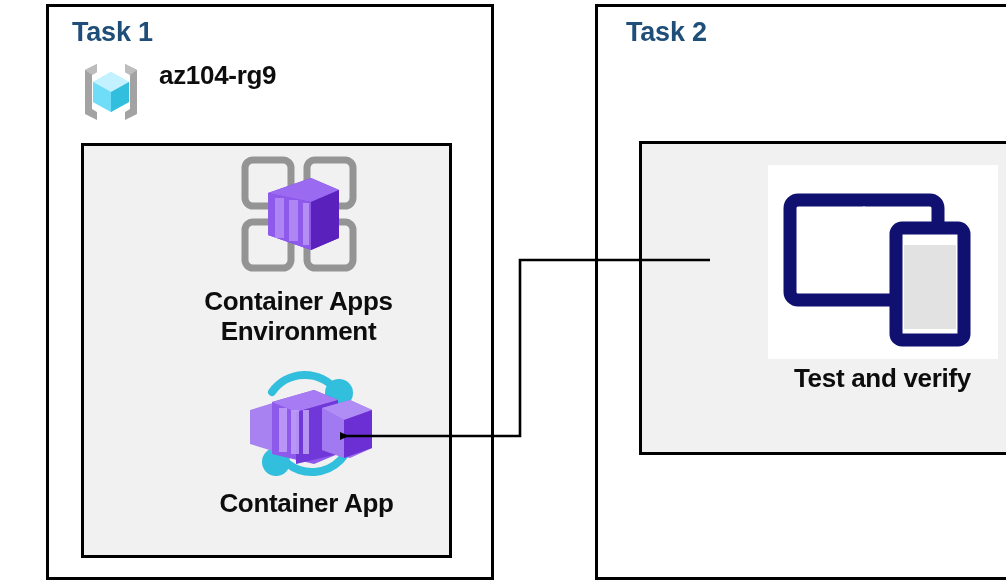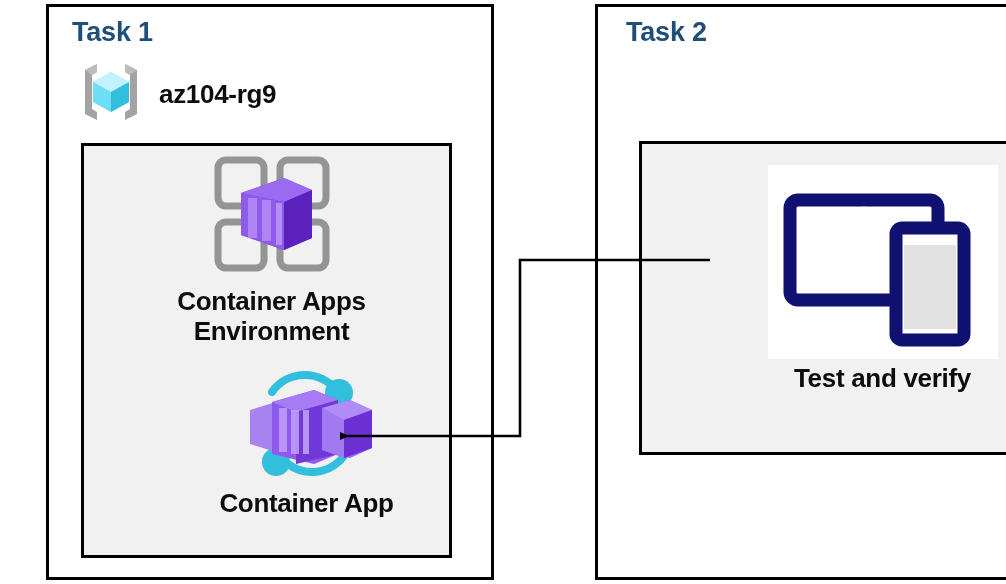--- a/index.html
+++ b/index.html
@@ -31,33 +31,33 @@
   .group-box{
     position:absolute;background:#F1F1F1;
     border:3px solid #000000;box-sizing:border-box;
   }
   #rg-box{left:39px;top:143px;width:371px;height:415px;}
   #test-box{left:597px;top:141px;width:371px;height:314px;}
 
   
   #rg-header{
     position:absolute;left:33px;top:60px;
-    display:flex;align-items:center;gap:12px;
+    display:flex;gap:12px;
   }
   #rg-label{
     font-size:26px;font-weight:bold;color:#0d0d0d;
     white-space:nowrap;letter-spacing:-0.3px;
   }
 
   
   .icon-block{
     position:absolute;display:flex;flex-direction:column;
     align-items:center;
   }
-  #cae-block{left:39px;top:150px;width:381px;}
+  #cae-block{left:39px;top:150px;width:381px;padding-left:27px;}
   #ca-block{left:39px;top:368px;width:371px;padding-left:40px;}
   #tv-block{left:631px;top:165px;width:419px;align-items:center;}
 
   .icon-caption{
     font-size:26px;font-weight:bold;color:#0d0d0d;
     text-align:center;line-height:1.16;letter-spacing:-0.3px;
     margin-top:4px;white-space:pre-line;
   }
 
   

